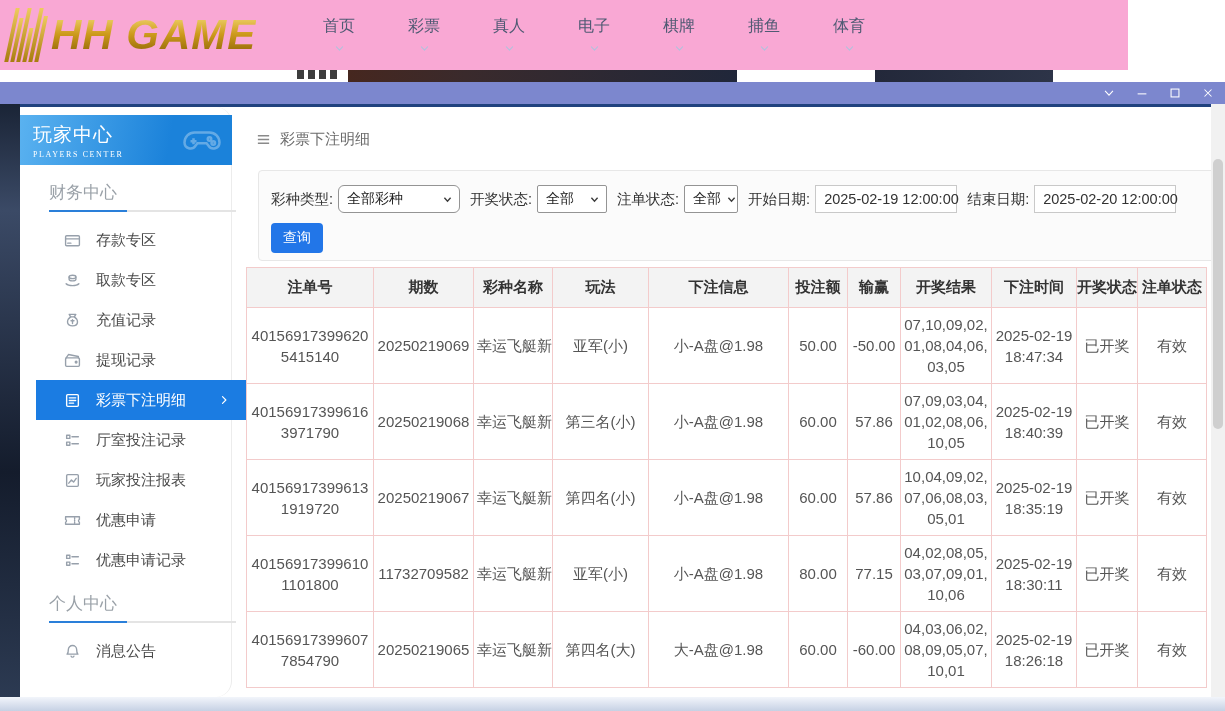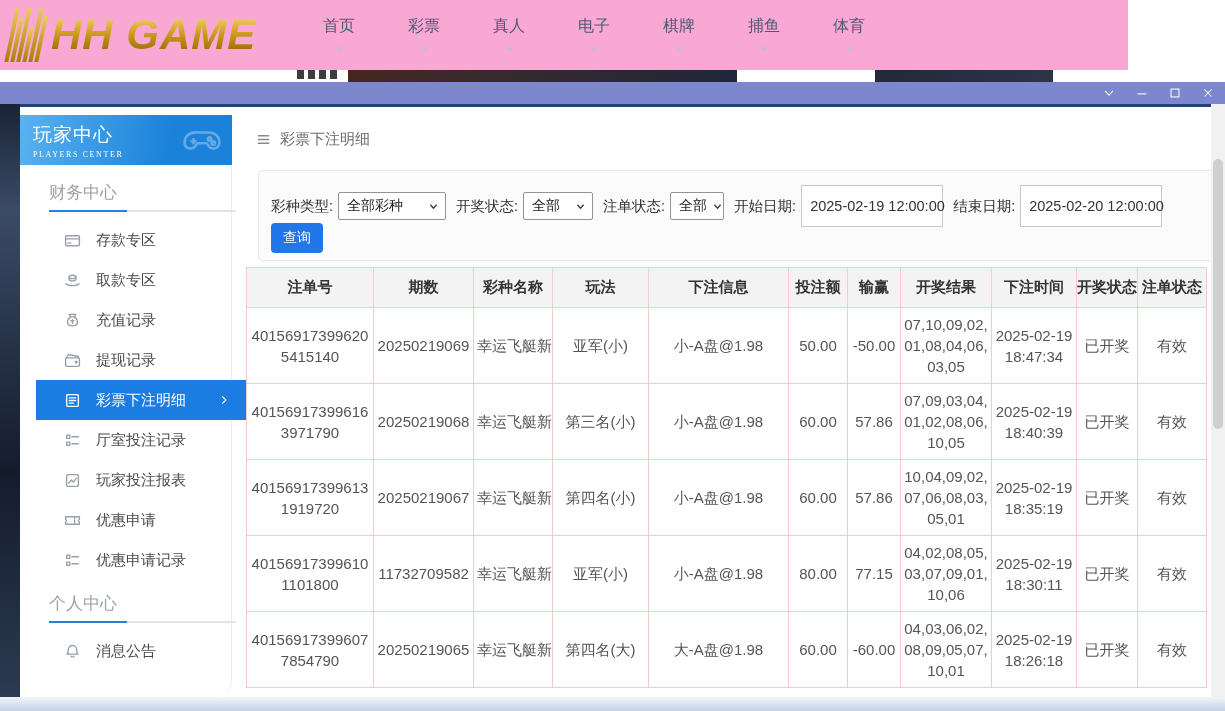--- a/index.html
+++ b/index.html
@@ -69,22 +69,22 @@
 
   .filter-panel { position:absolute; left:246px; top:170px; width:960px; height:91px;
     background:#fbfbfb; border:1px solid #e7e7e7; border-radius:4px;margin-left:12px; }
   .filter-row { position:absolute; left:12px; top:14px; display:flex; align-items:center; }
   .f-label { font-size:14.5px; color:#333; margin:0 5px 0 10px; white-space:nowrap; }
   .f-label.first { margin-left:0; }
   .select { display:inline-flex; align-items:center; justify-content:space-between; height:28px;
     border:1px solid #949494; border-radius:2px; background:#fff; padding:0 6px 0 8px;
     font-size:14px; color:#222; cursor:pointer; white-space:nowrap; }
   .select .icon { color:#3c3c3c; display:flex; margin-left:5px; }
-  .w-lottery { width:108px; } .w-draw { width:70px; } .w-order { width:54px; }
-  .text-input { height:42px; width:142px; border:1px solid #c9c9c9; background:#fff;
+  .w-lottery { width:122px;border-radius:6px; } .w-draw { width:70px; } .w-order { width:54px; }
+  .text-input { height:28px; width:142px; border:1px solid #c9c9c9; background:#fff;
     font-size:14.5px; color:#333; padding:0 8px; display:flex; align-items:center; white-space:nowrap; cursor:text; }
   .search-btn { position:absolute; left:12px; top:52px; width:52px; height:30px; background:#2276e8;
     color:#fff; font-size:14px; border:none; border-radius:4px; cursor:pointer; font-family:inherit; }
 
   .table-wrap { position:absolute; left:246px; top:267px; width:960px; }
   table { border-collapse:collapse; width:100%; table-layout:fixed; }
   th, td { border:1px solid #f3cbcb; }
   th { height:40px; background:#f3f3f3; font-size:15px; color:#333; font-weight:bold;
     white-space:nowrap; overflow:hidden; text-align:center; }
   td { height:76px; font-size:15px; color:#555; text-align:center; vertical-align:middle;

